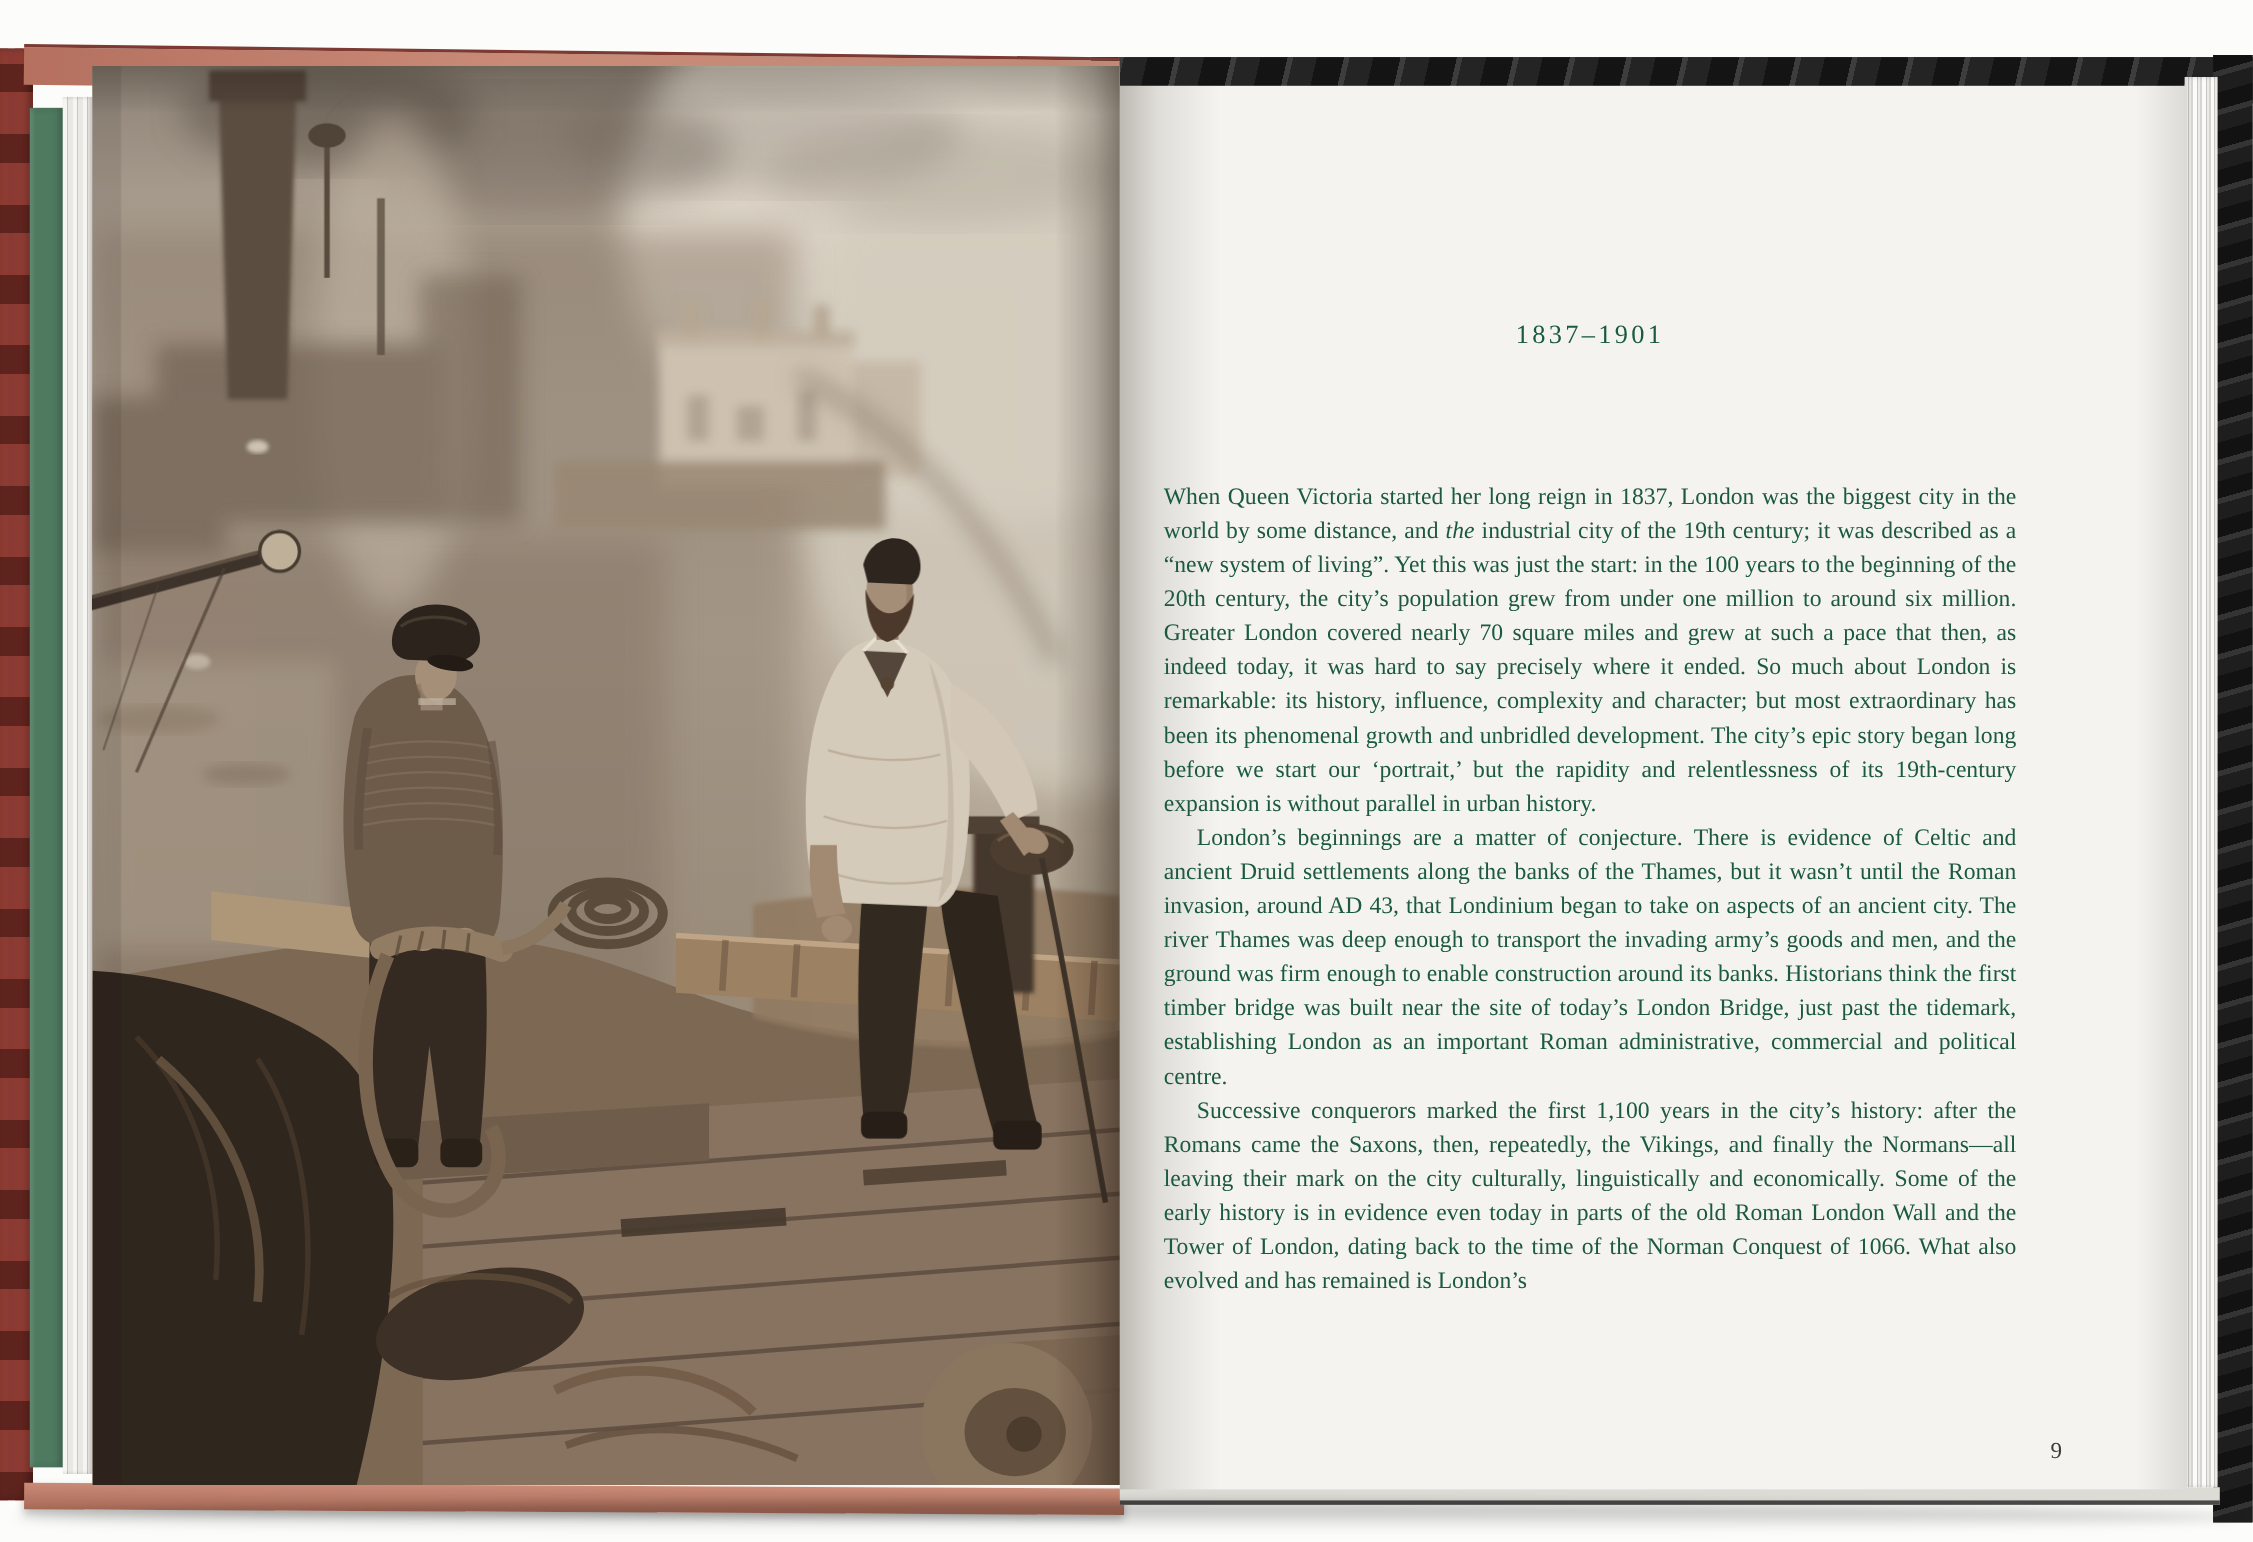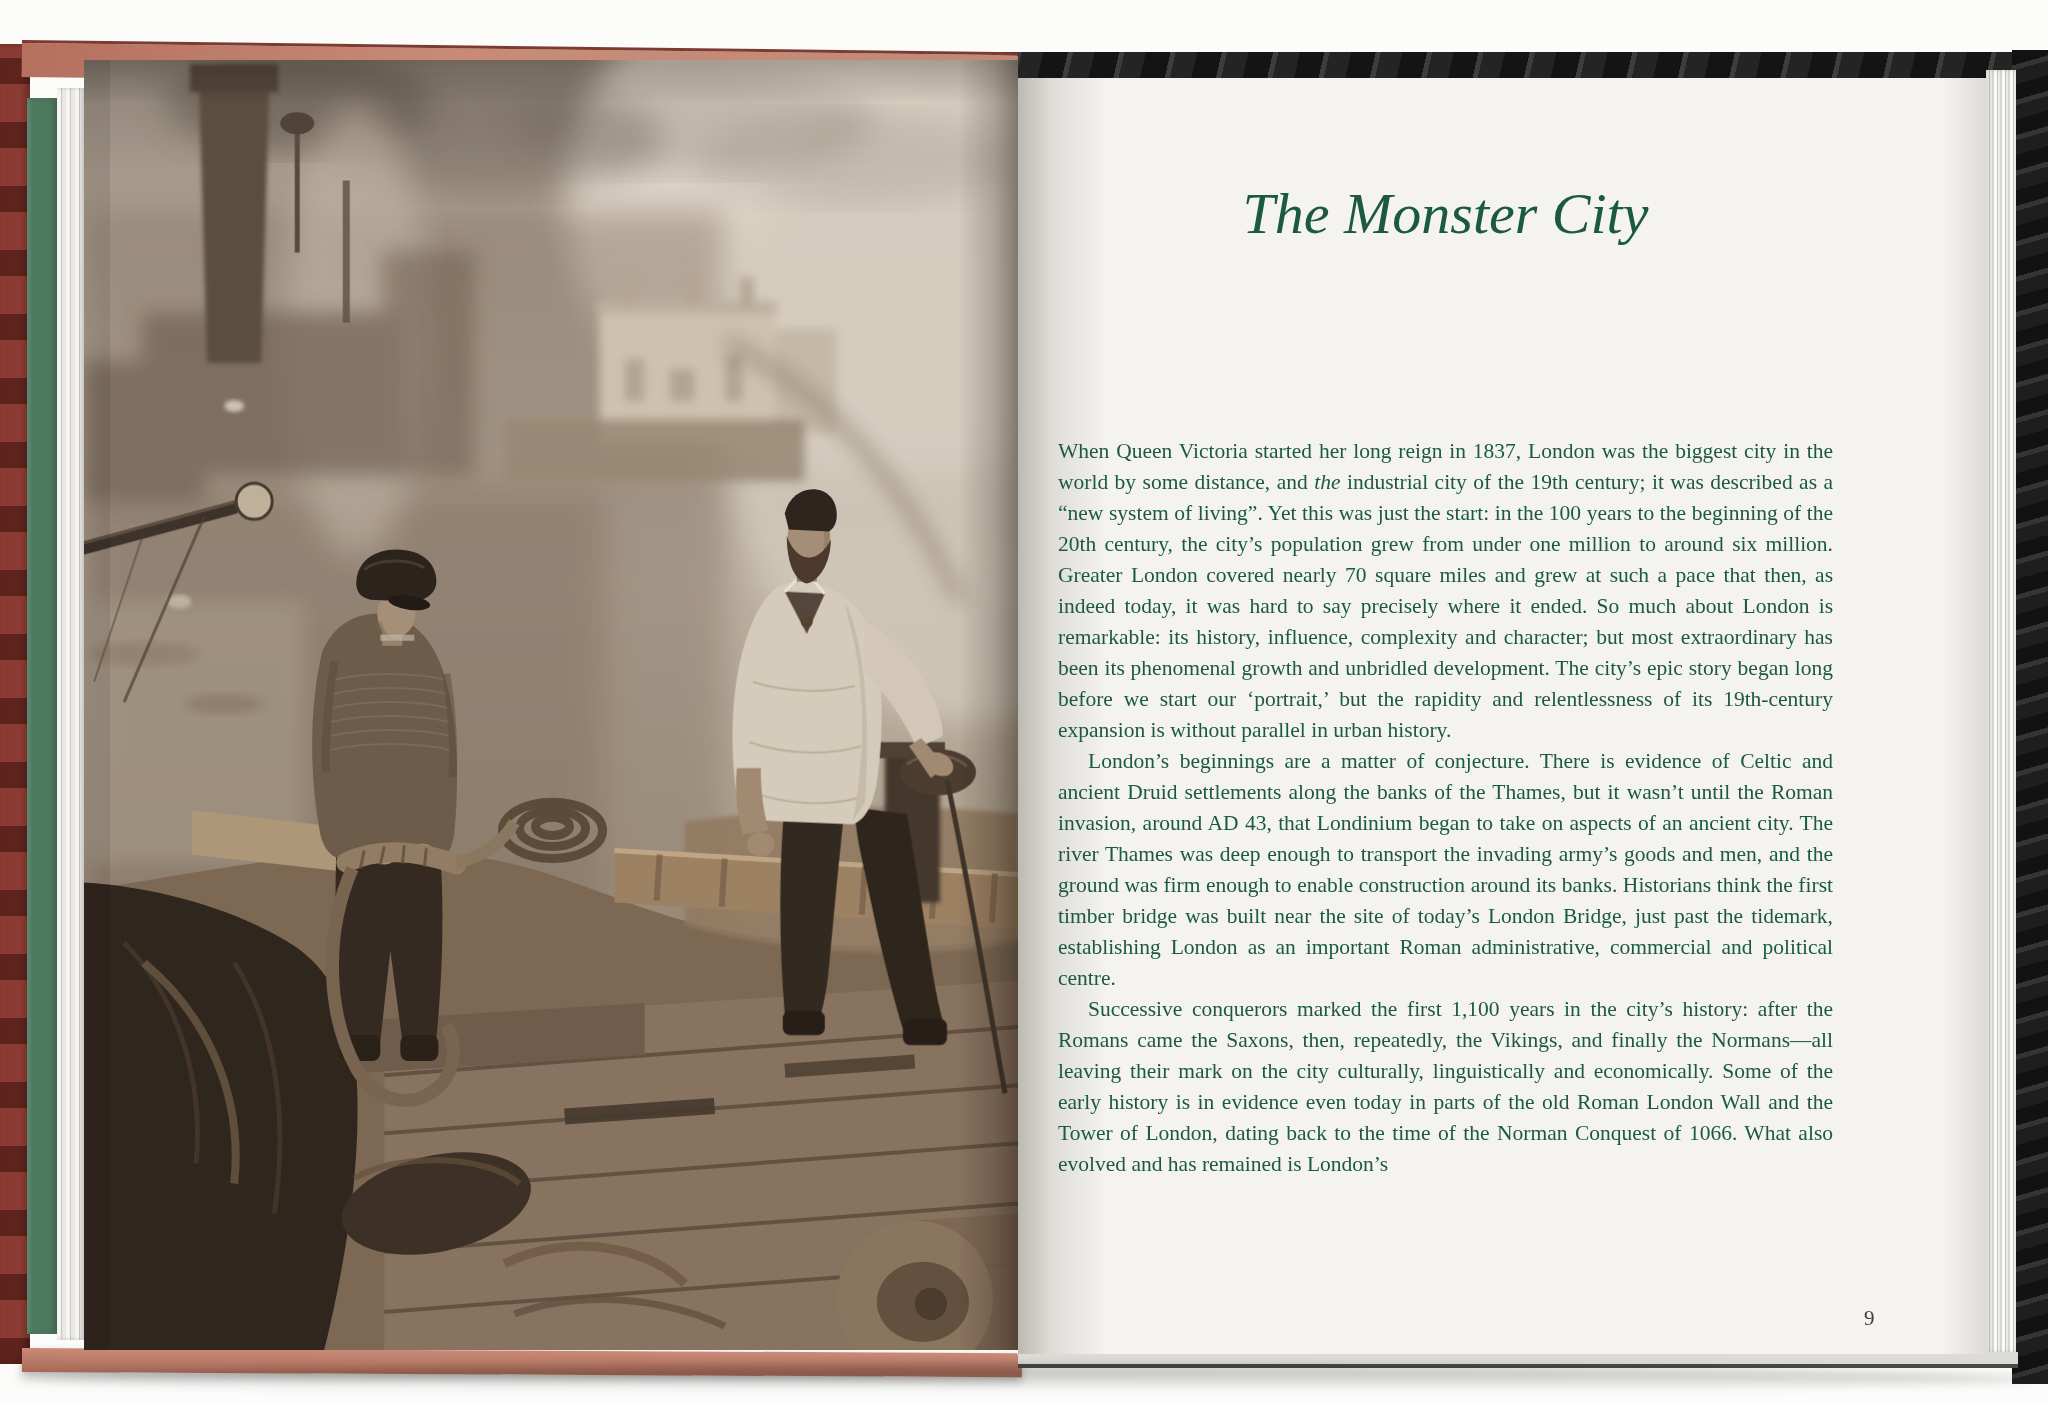--- a/index.html
+++ b/index.html
@@ -296,21 +296,21 @@
         <rect x="873" y="0" width="60" height="1286" fill="url(#gutterGrad)"></rect>
         <rect x="0" y="0" width="26" height="1286" fill="#1e1812" opacity=".10"></rect>
         <rect x="0" y="0" width="933" height="1286" fill="#7a6248" opacity=".05"></rect>
       </svg>
     </div>
 
     <div class="right-page" style="background: rgb(244, 243, 239);">
       <div class="rp-gutter"></div>
       <div class="rp-fore"></div>
       <div class="rp-content" style="color: rgb(27, 90, 65);">
-        <h1>The Monster City</h1>
+        <div class="dates">1837–1901</div>
         <div class="bodytext">
           <p><span>When Queen Victoria started her long reign in 1837, London was the biggest city in the world by some distance, and </span><span class="it">the</span><span> industrial city of the 19th century; it was described as a “new system of living”. Yet this was just the start: in the 100 years to the beginning of the 20th century, the city’s population grew from under one million to around six million. Greater London covered nearly 70 square miles and grew at such a pace that then, as indeed today, it was hard to say precisely where it ended. So much about London is remarkable: its history, influence, complexity and character; but most extraordinary has been its phenomenal growth and unbridled development. The city’s epic story began long before we start our ‘portrait,’ but the rapidity and relentlessness of its 19th-century expansion is without parallel in urban history.</span></p>
           <p class="indent"><span>London’s beginnings are a matter of conjecture. There is evidence of Celtic and ancient Druid settlements along the banks of the Thames, but it wasn’t until the Roman invasion, around AD 43, that Londinium began to take on aspects of an ancient city. The river Thames was deep enough to transport the invading army’s goods and men, and the ground was firm enough to enable construction around its banks. Historians think the first timber bridge was built near the site of today’s London Bridge, just past the tidemark, establishing London as an important Roman administrative, commercial and political centre.</span></p>
           <p class="indent"><span>Successive conquerors marked the first 1,100 years in the city’s history: after the Romans came the Saxons, then, repeatedly, the Vikings, and finally the Normans—all leaving their mark on the city culturally, linguistically and economically. Some of the early history is in evidence even today in parts of the old Roman London Wall and the Tower of London, dating back to the time of the Norman Conquest of 1066. What also evolved and has remained is London’s</span></p>
         </div>
       </div>
       <div class="folio" style="color: rgb(61, 60, 57);">9</div>
     </div>
 
   </div>

